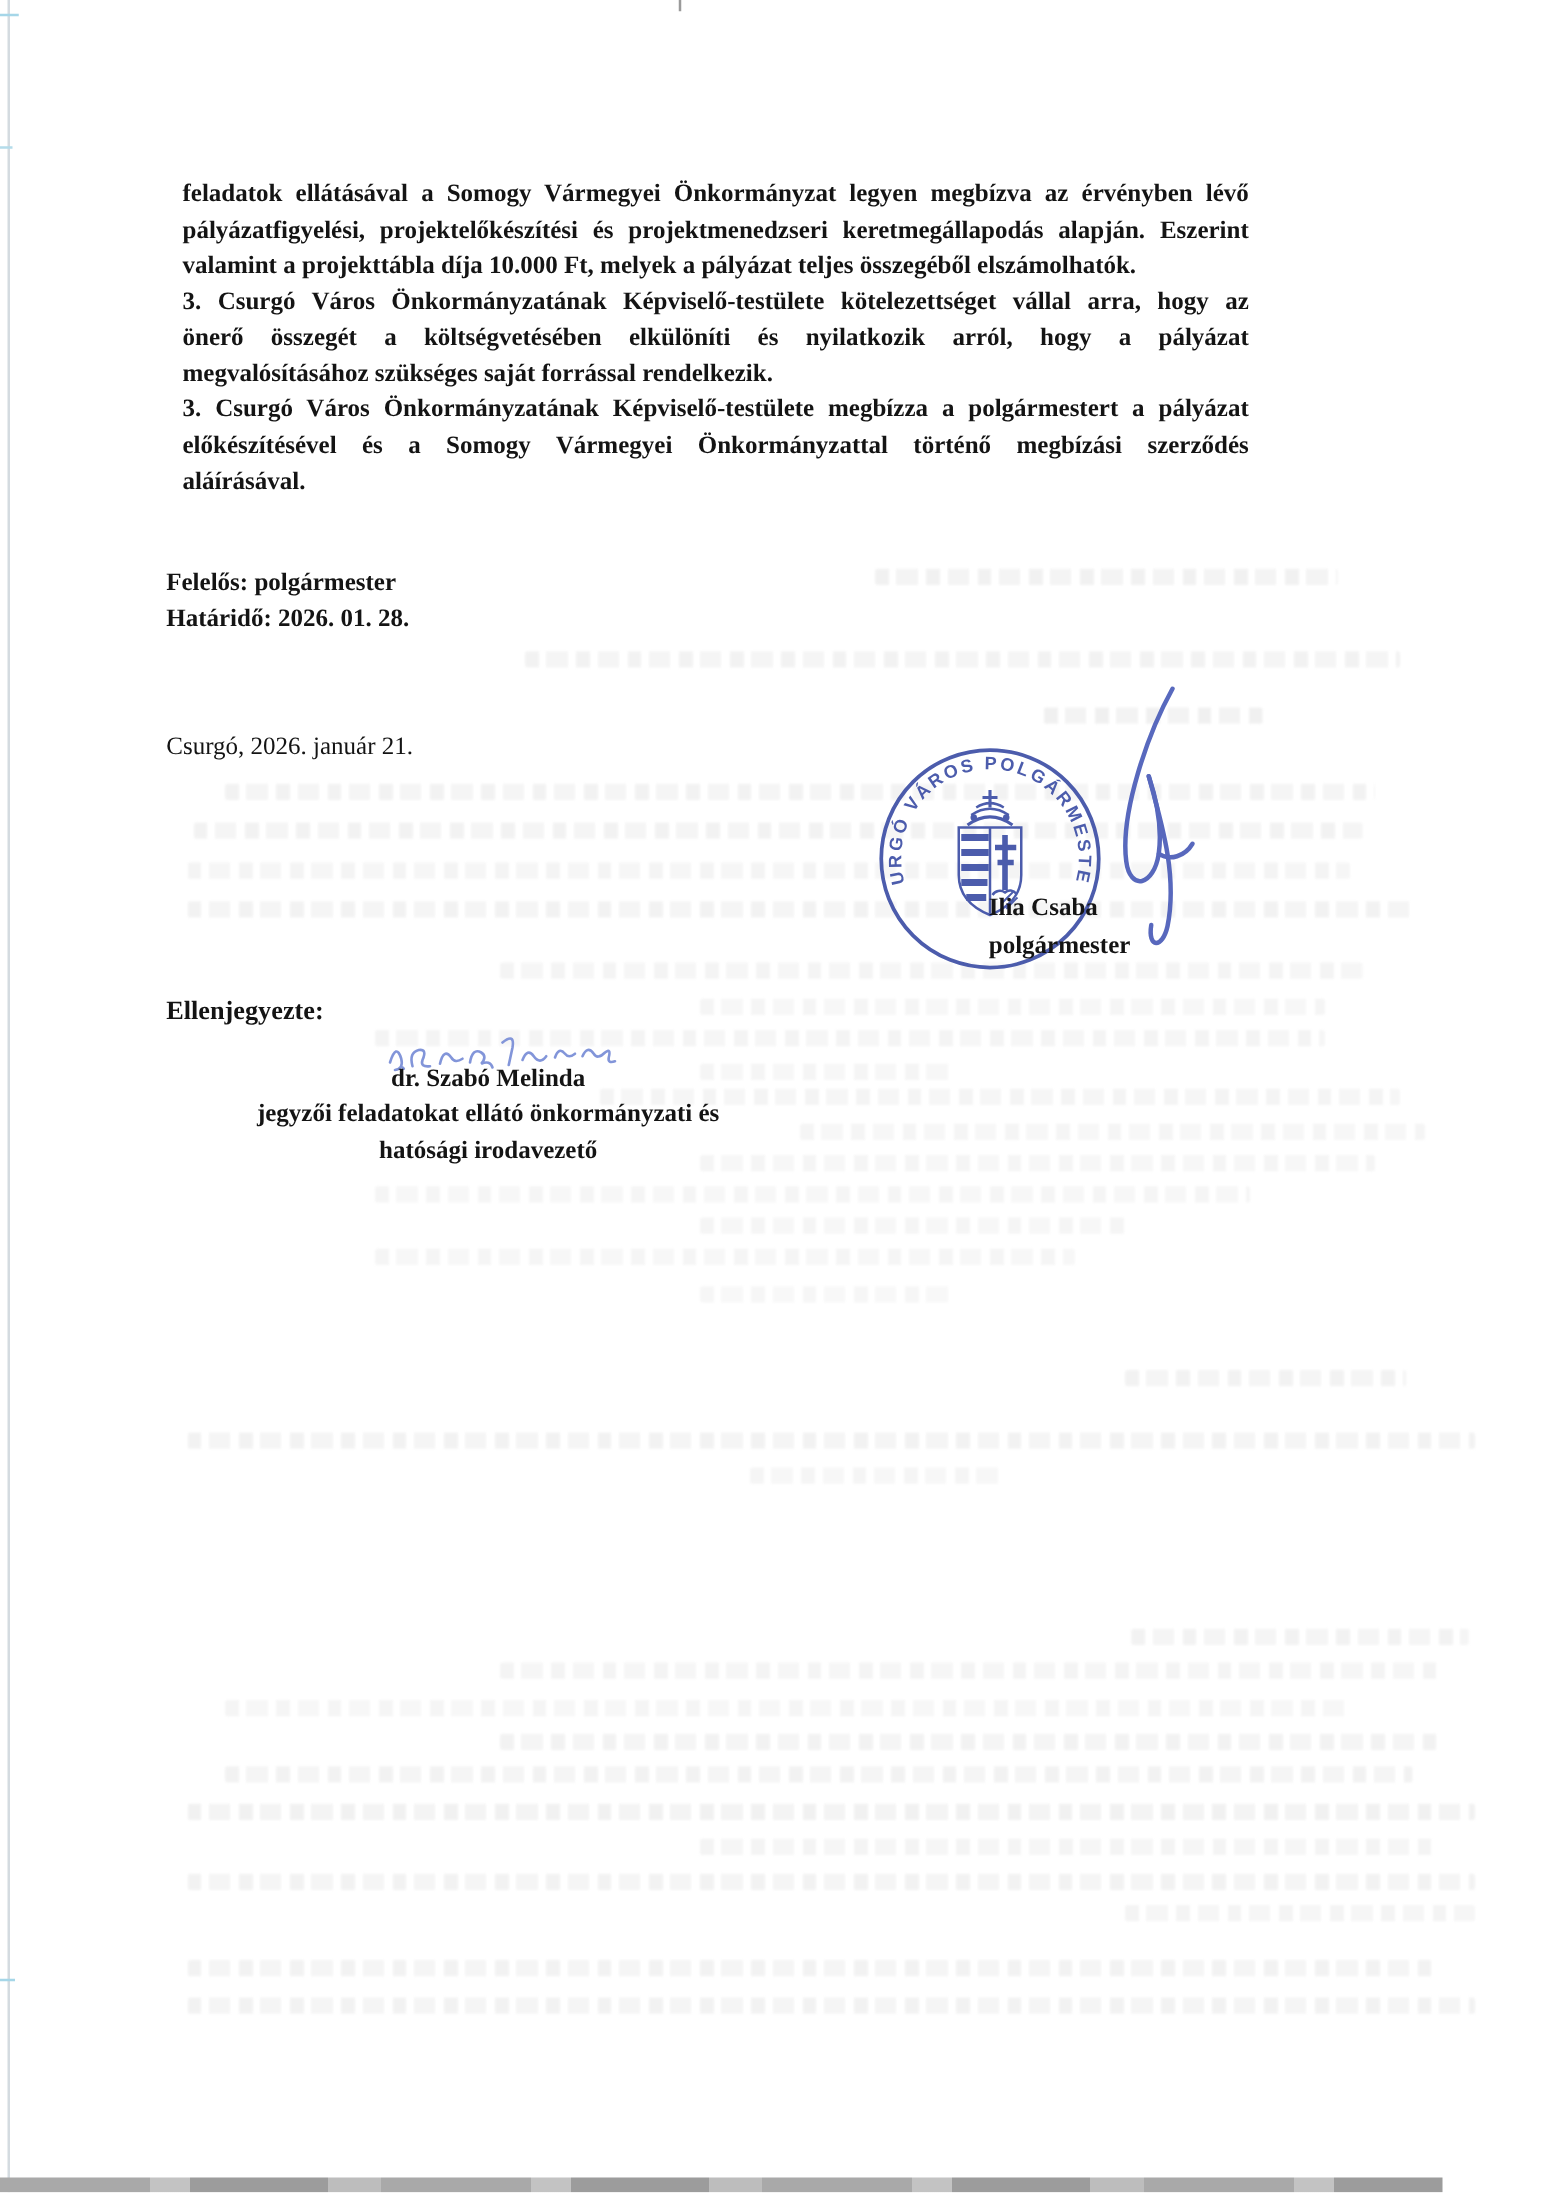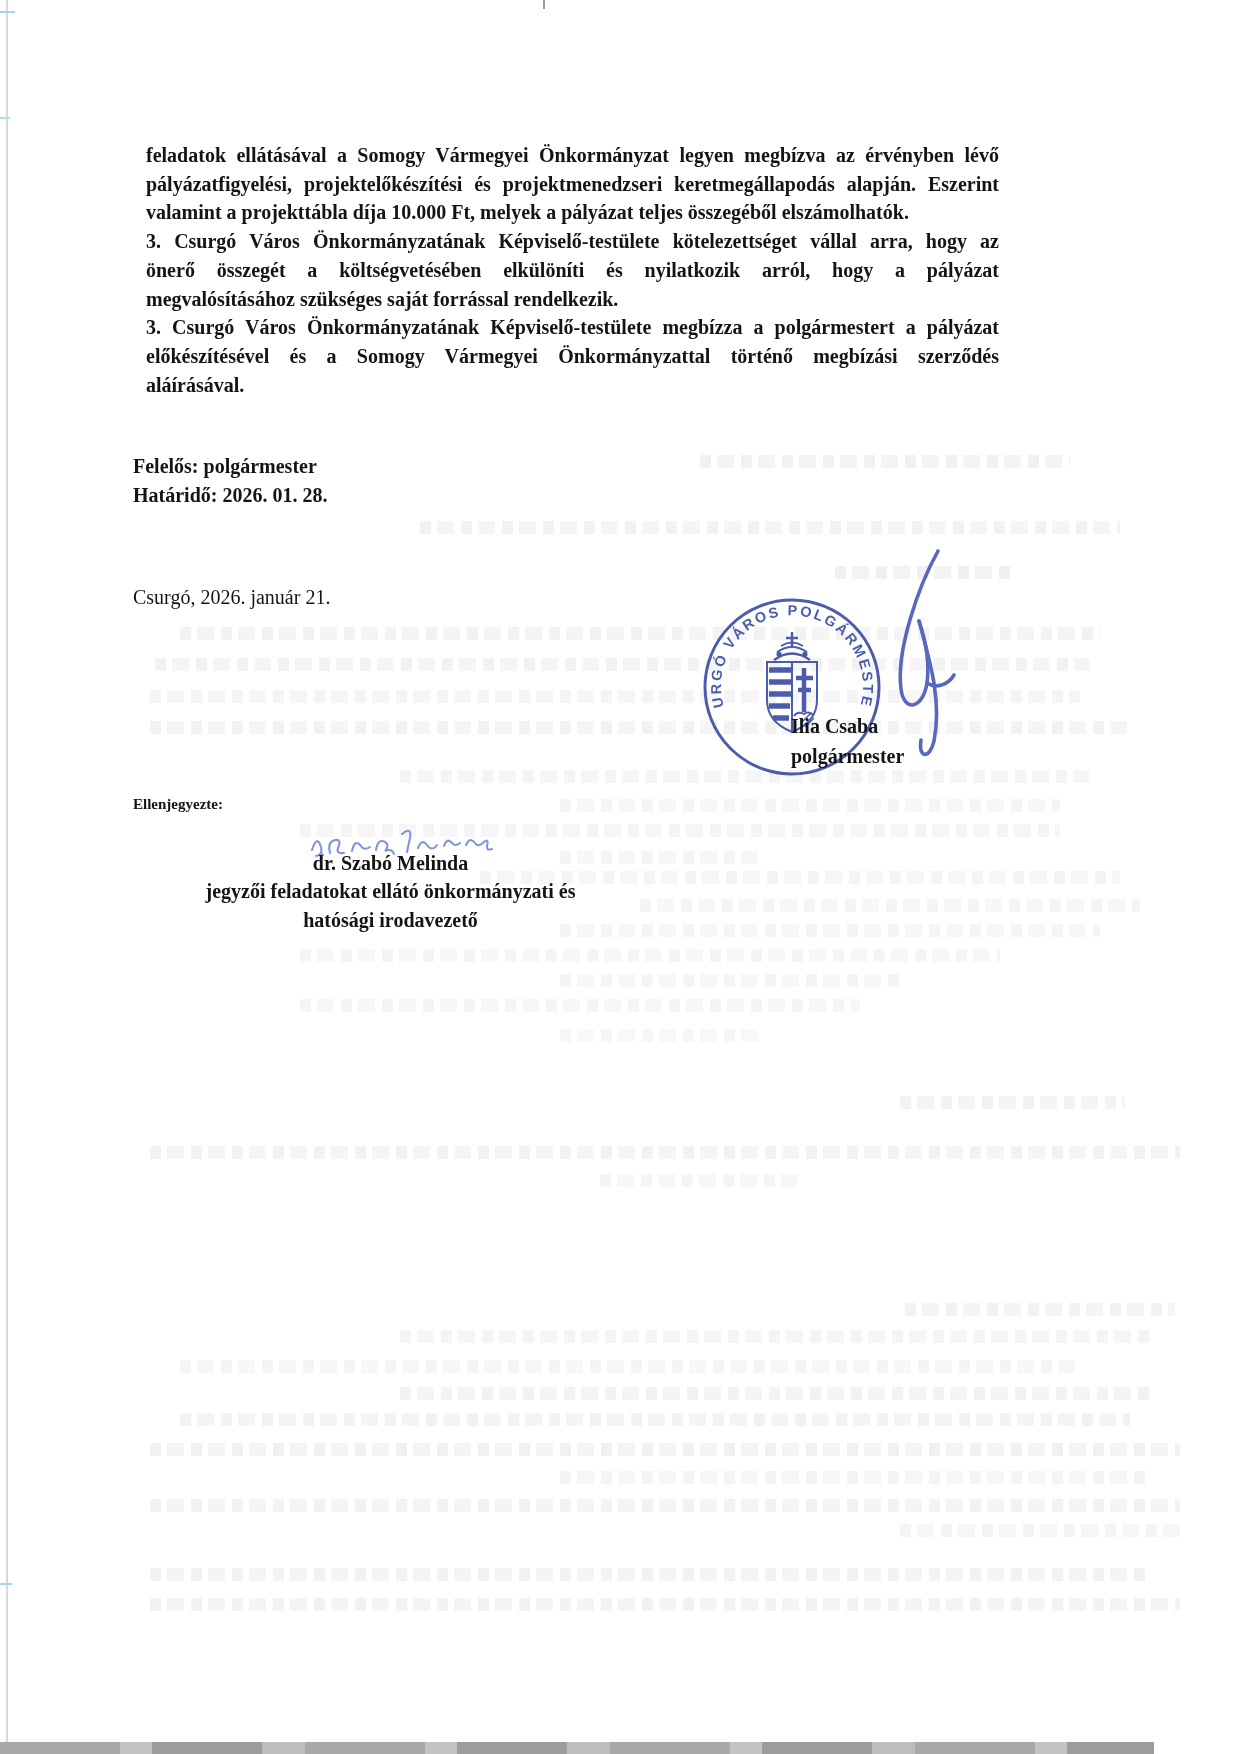--- a/index.html
+++ b/index.html
@@ -32,21 +32,21 @@
   .meta-block{
     position:absolute;left:133px;top:452px;
     font-weight:bold;font-size:20px;line-height:29px;z-index:3;
   }
   .dateline{
     position:absolute;left:133px;top:586px;
     font-size:20px;z-index:3;
   }
   .countersign-heading{
     position:absolute;left:133px;top:796px;
-    font-weight:bold;font-size:15px;z-index:3;
+    font-weight:bold;font-size:21px;z-index:3;
   }
   .countersign-block{
     position:absolute;left:158px;top:849px;width:465px;
     text-align:center;font-weight:bold;font-size:20px;line-height:28.3px;
     z-index:3;
   }
   .signer-block{
     position:absolute;left:791px;top:681px;width:200px;
     text-align:left;font-weight:bold;font-size:20px;line-height:29.5px;
     z-index:4;

